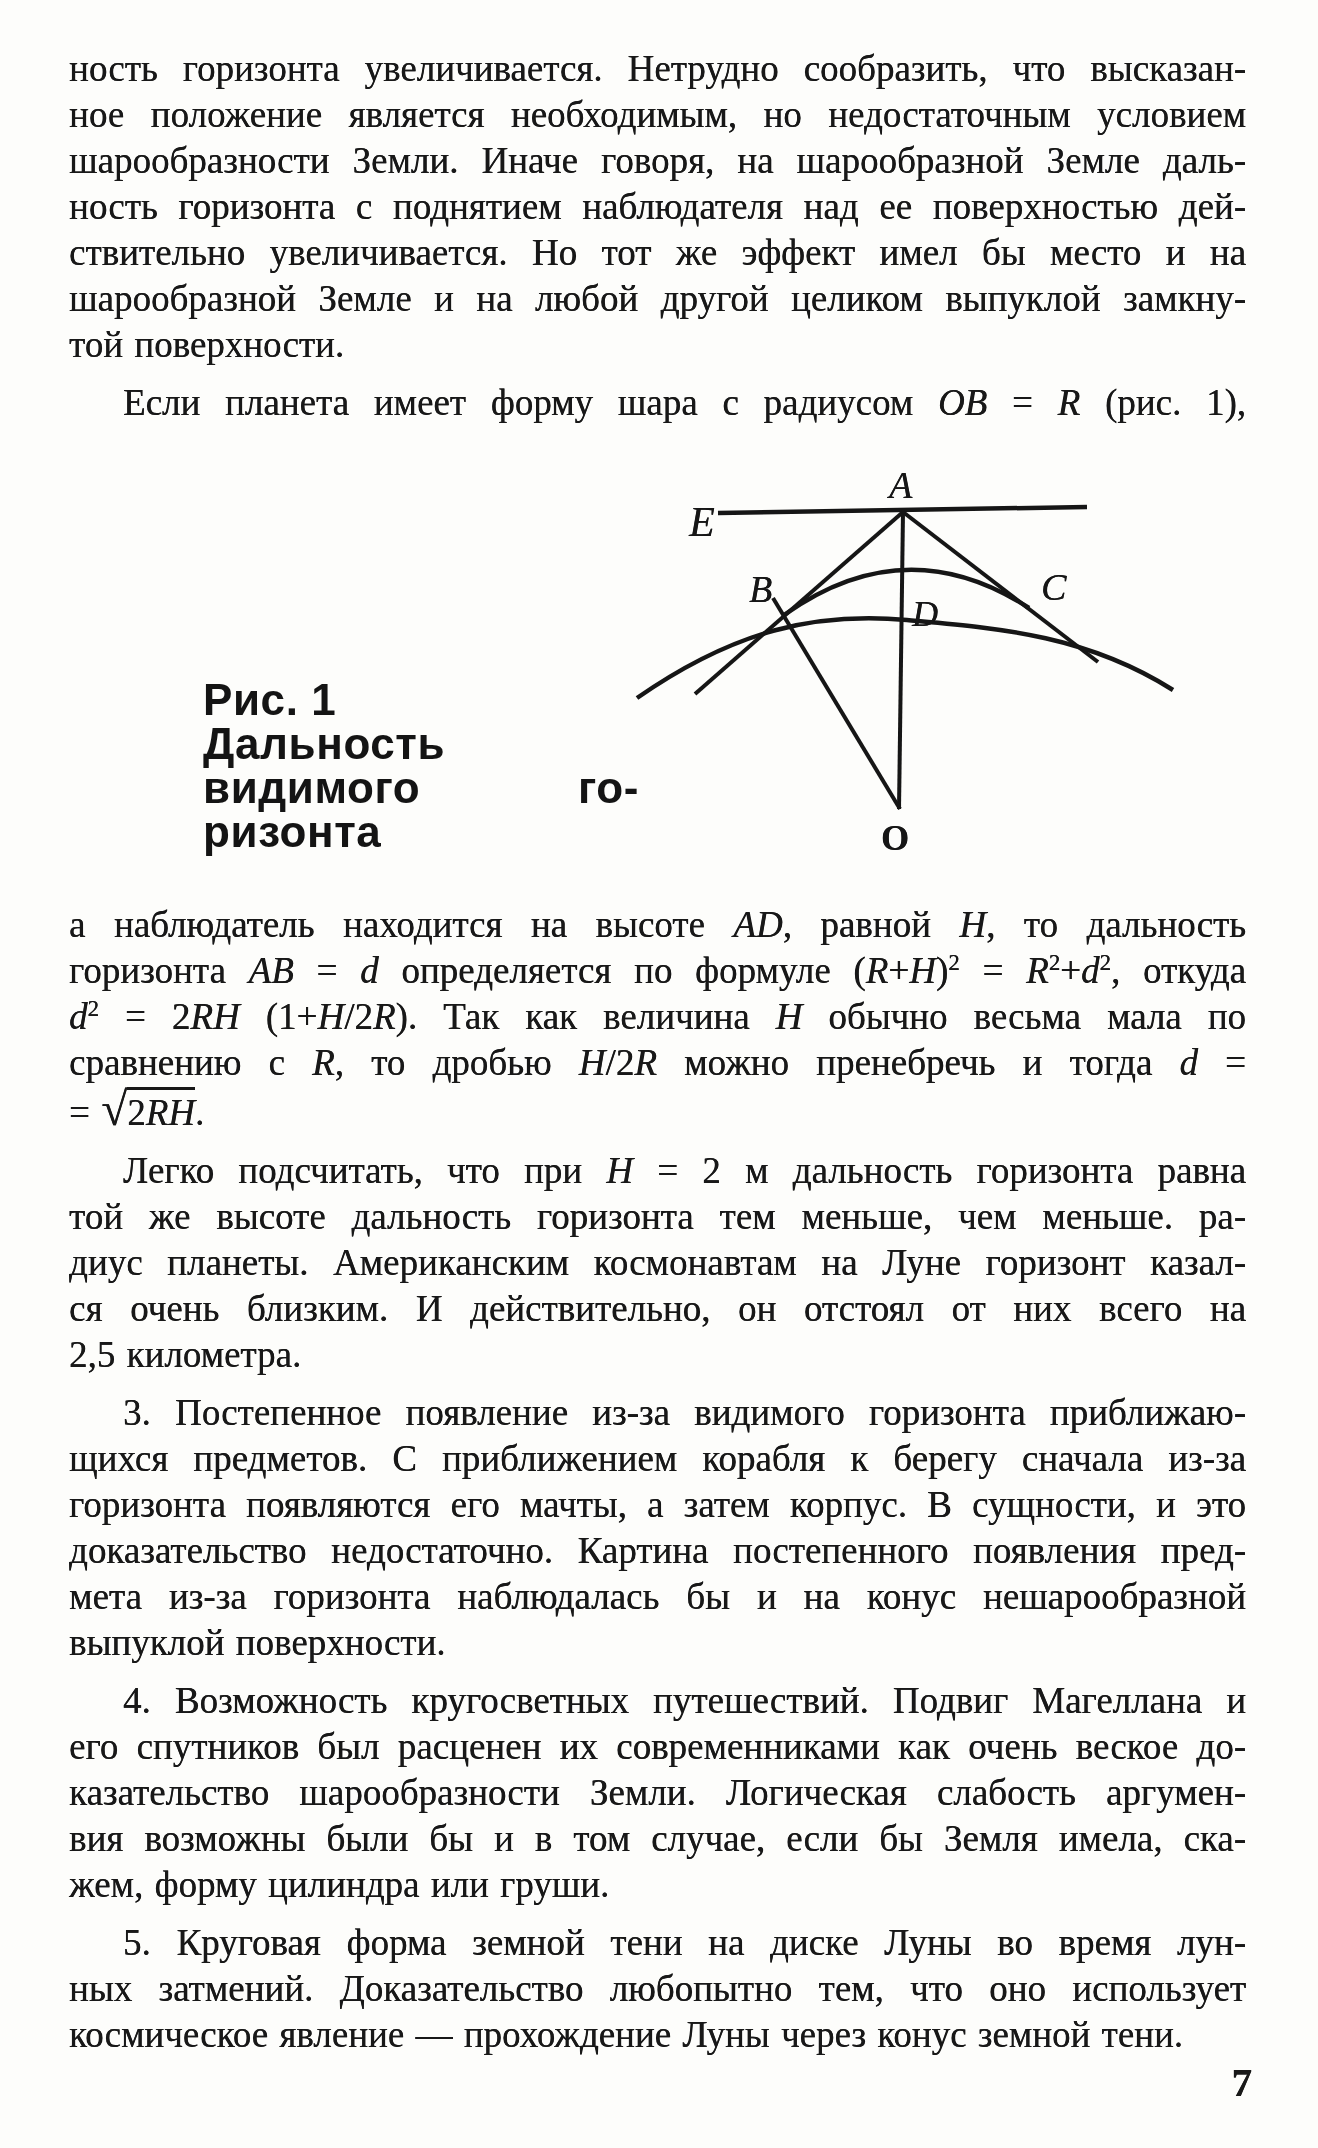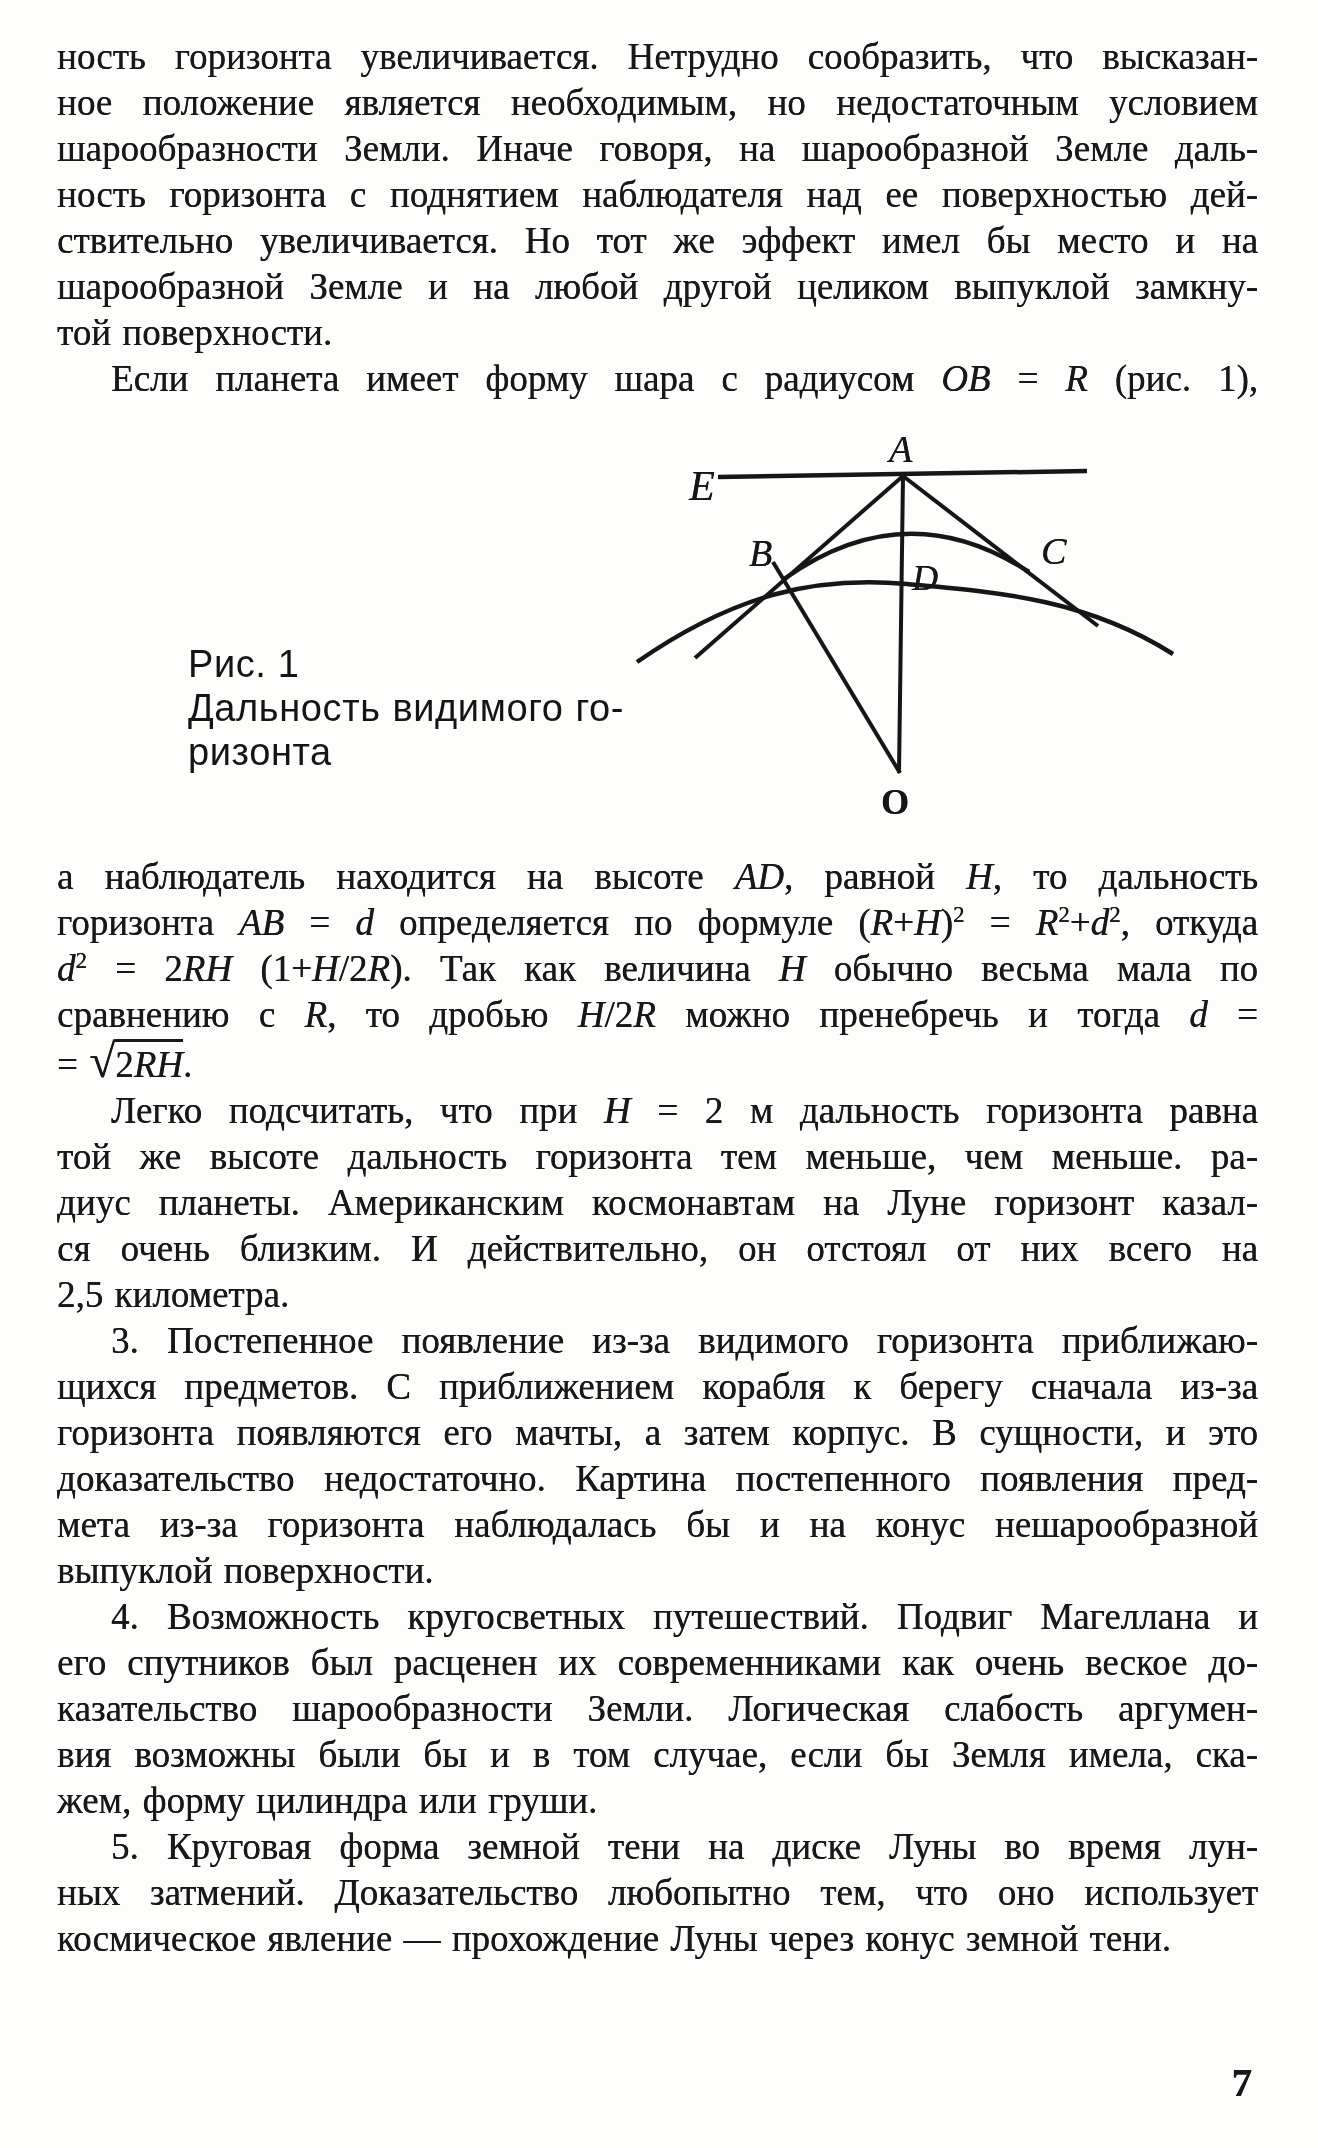--- a/index.html
+++ b/index.html
@@ -4,38 +4,38 @@
 <style>
   html,body { margin:0; padding:0; background:#e8e8e6; }
   .page {
     position:relative; width:1318px; height:2148px; margin:0 auto;
     background:#fdfdfb; color:#181818;
     font-family:"Liberation Serif", serif;
     overflow:hidden;
     text-shadow:0.35px 0 0 currentColor;
   }
   .text-col { position:absolute; left:57px; top:34px; width:1201px; }
-  .paragraph { margin:0; }
+  .paragraph { margin:12px; }
   .line {
     font-size:37px; line-height:46px;
     text-align:justify; text-align-last:justify;
     word-spacing:2px; white-space:normal;
   }
   .line.lastline { text-align-last:left; }
   .line.indent { text-indent:54px; }
   .line i { font-style:italic; }
   .line sup { font-size:0.62em; line-height:0; vertical-align:super; }
   .rad { font-size:1.28em; font-style:normal; }
   .ovl { border-top:3px solid currentColor; padding-top:2px; }
 
   .figure { position:relative; height:452px; }
   .caption {
-    position:absolute; left:131px; top:240px; width:436px;
-    font-family:"Liberation Sans", sans-serif; font-weight:normal;
-    font-size:38px; line-height:44px; letter-spacing:0.6px;
+    position:absolute; left:146px; top:240px; width:436px;
+    font-family:"Liberation Sans", sans-serif; font-weight:bold;
+    font-size:44px; line-height:44px; letter-spacing:0.6px;
     text-shadow:none; color:#141414;
   }
   .cap-just { text-align:justify; text-align-last:justify; }
   .diagram { position:absolute; left:558px; top:14px; width:592px; height:420px; }
   .diagram path, .diagram line { stroke:#161616; fill:none; }
   .diagram text {
     font-family:"Liberation Serif", serif; fill:#161616;
   }
   .lbl-italic { font-style:italic; }
   .lbl-bold { font-weight:bold; }

